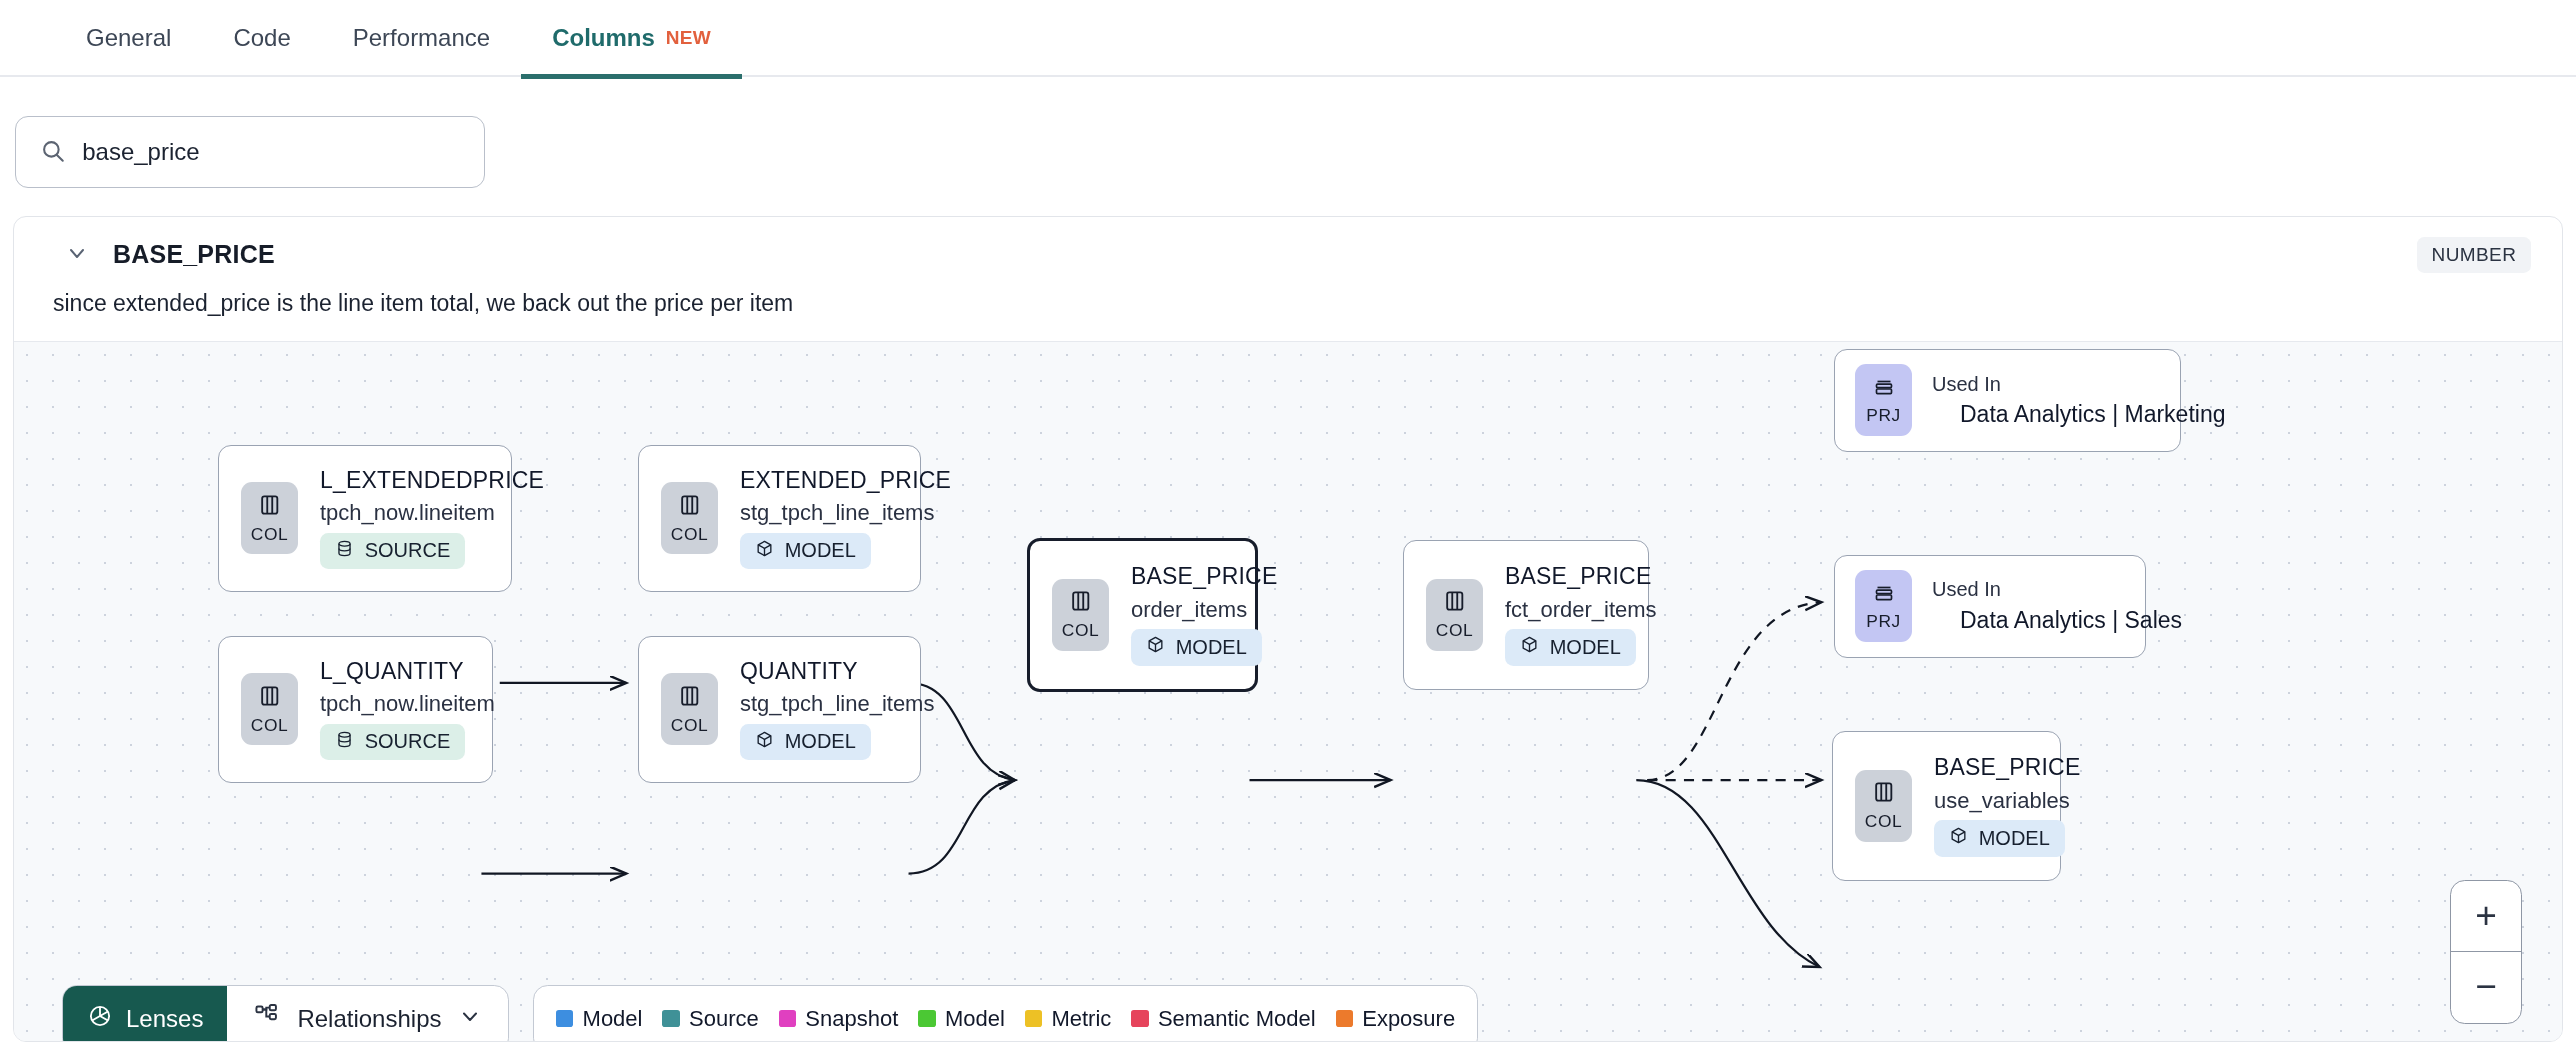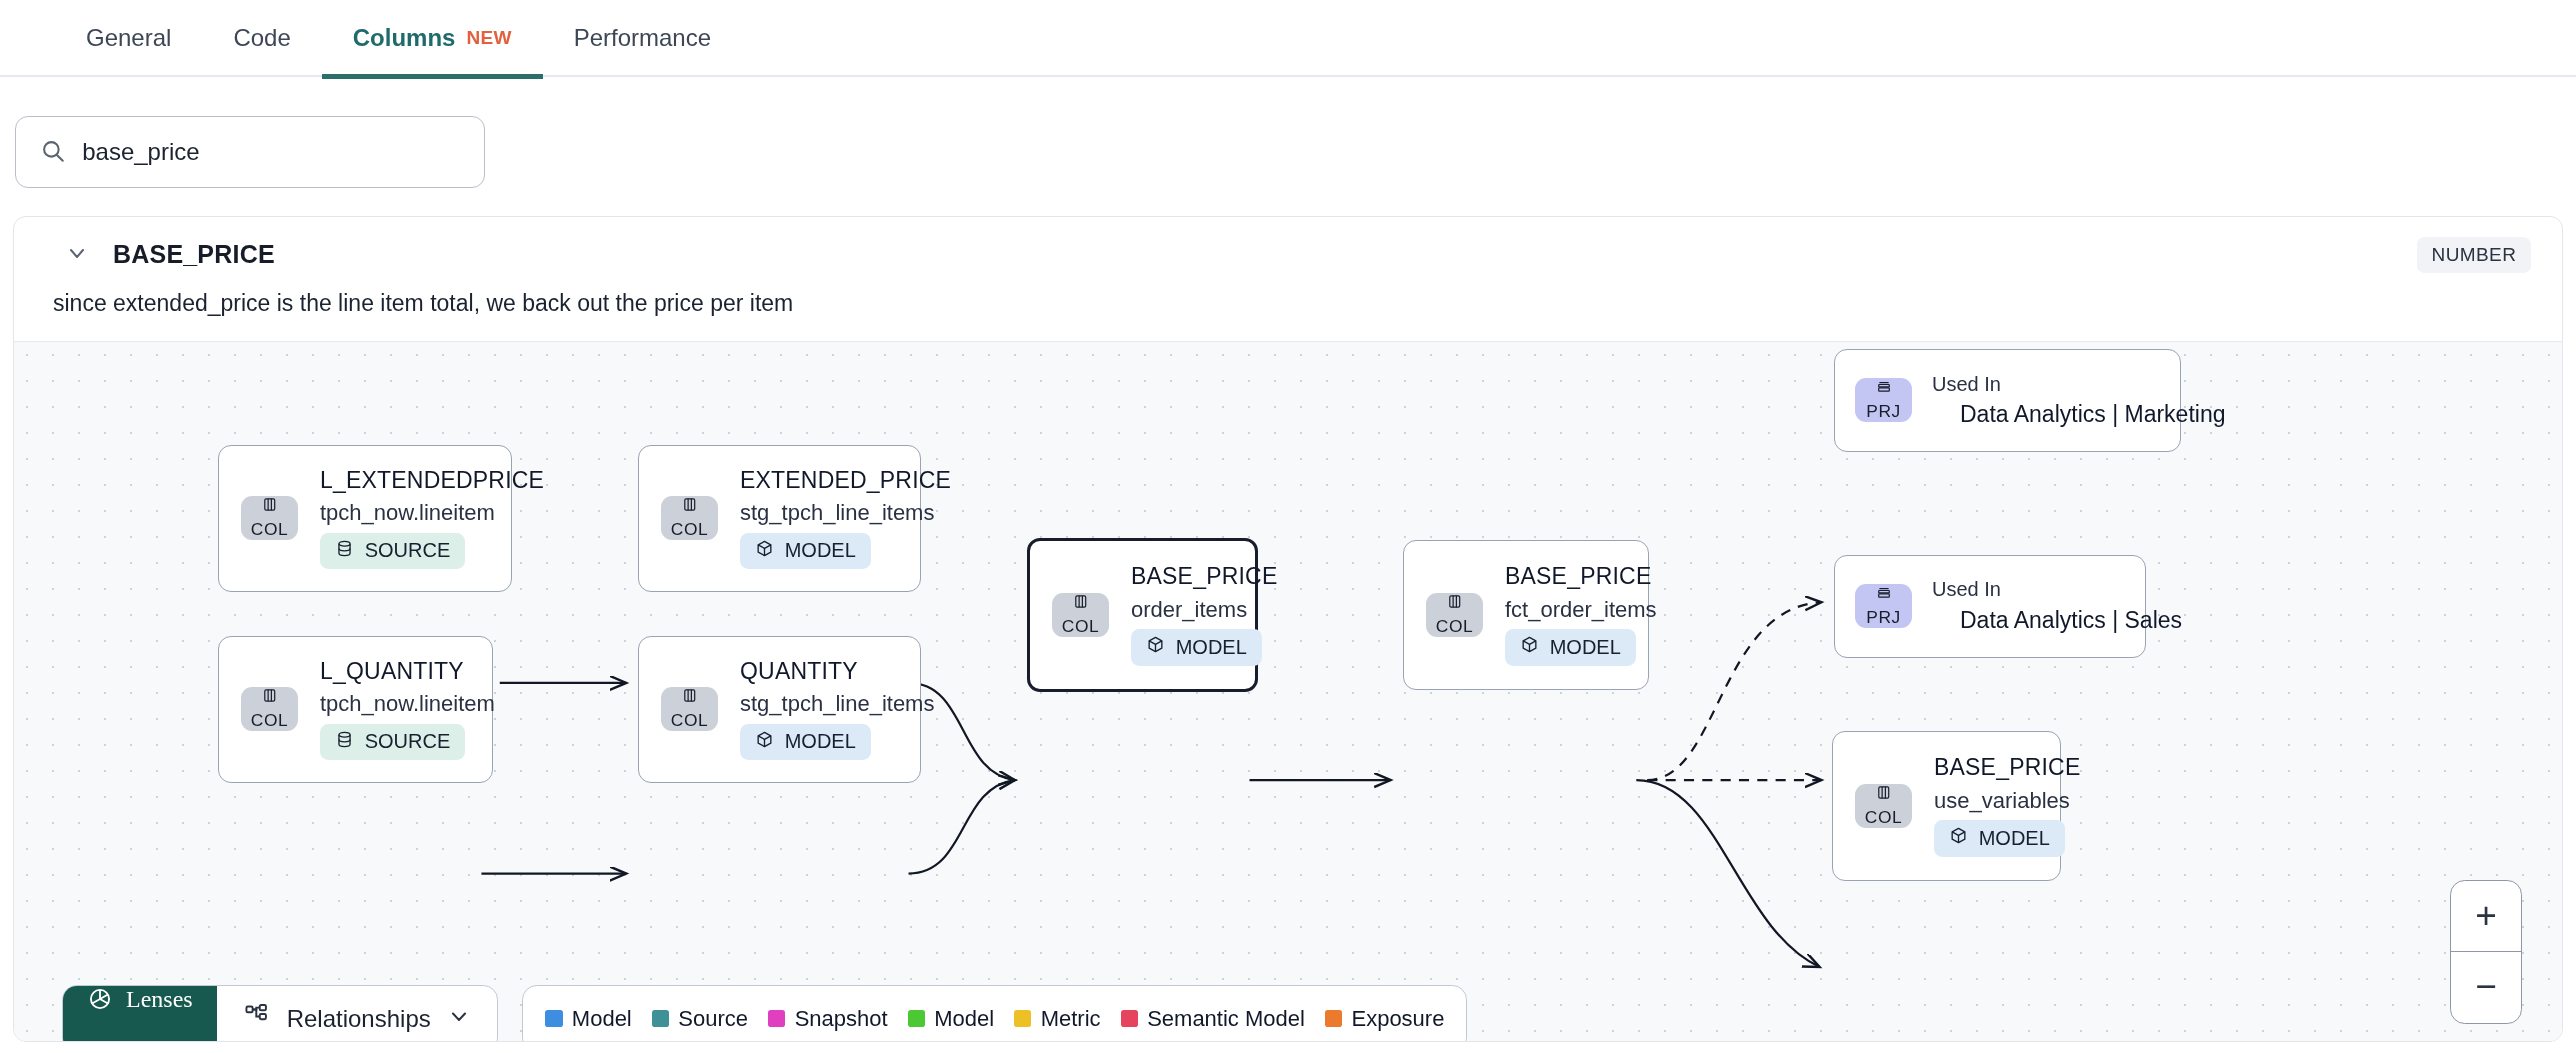--- a/index.html
+++ b/index.html
@@ -150,21 +150,21 @@
     font-size: 20px;
     padding: 6.4px 14.7px;
     border-radius: 8.3px;
     white-space: nowrap;
   }
   .tag-model  { background: #dceaf8; color: #17202f; }
   .tag-source { background: #dcefe8; color: #17202f; }
 
   .icon-chip {
     flex: 0 0 auto;
-    width: 57px; height: 44px;
+    width: 57px; height: 72px;
     border-radius: 11px;
     display: flex; flex-direction: column;
     align-items: center; justify-content: center;
     gap: 6px;
   }
   .chip-col { background: #ccd1d9; }
   .chip-prj { background: #c3c6f3; }
   .chip-label { font-size: 17.4px; color: #171d2b; letter-spacing: 0.5px; }
 
   
@@ -211,25 +211,24 @@
   }
   .pill-group {
     display: flex; align-items: stretch;
     border-radius: 14.7px; overflow: hidden;
     border: 1.8px solid #c3c9d3;
     background: #fff;
     height: 68px;
   }
   .lenses {
     background: #17594f; color: #fff;
-    display: flex; align-items: flex-start; gap: 13px;
+    display: flex; align-items: center; gap: 13px;
     padding: 0 24px;
     font-size: 24px;
     cursor: pointer;
-    font-family: Liberation Serif, serif;
   }
   .relations {
     display: flex; align-items: center; gap: 16.5px;
     padding: 0 26px;
     font-size: 24px; color: #1b2230;
     cursor: pointer;
   }
   .legend {
     display: flex; align-items: center; gap: 20px;
     height: 68px;
@@ -244,26 +243,26 @@
 </head>
 <body>
 
 <div class="tabbar">
   <div class="tab">
     <span>General</span>
   </div>
   <div class="tab">
     <span>Code</span>
   </div>
+  <div class="tab">
+    <span>Performance</span>
+  </div>
   <div class="tab active">
     <span>Columns</span>
     <span class="tab-new">NEW</span>
-  </div>
-  <div class="tab">
-    <span>Performance</span>
   </div>
 </div>
 
 <div class="searchwrap">
   <div class="searchbox">
     <span class="sicon">
       <svg width="26" height="26" viewBox="0 0 24 24" fill="none" stroke="#5c6472" stroke-width="1.9">
         <circle cx="10.5" cy="10.5" r="6.7"></circle>
           <line x1="15.6" y1="15.6" x2="21" y2="21" stroke-linecap="round"></line>
       </svg>

